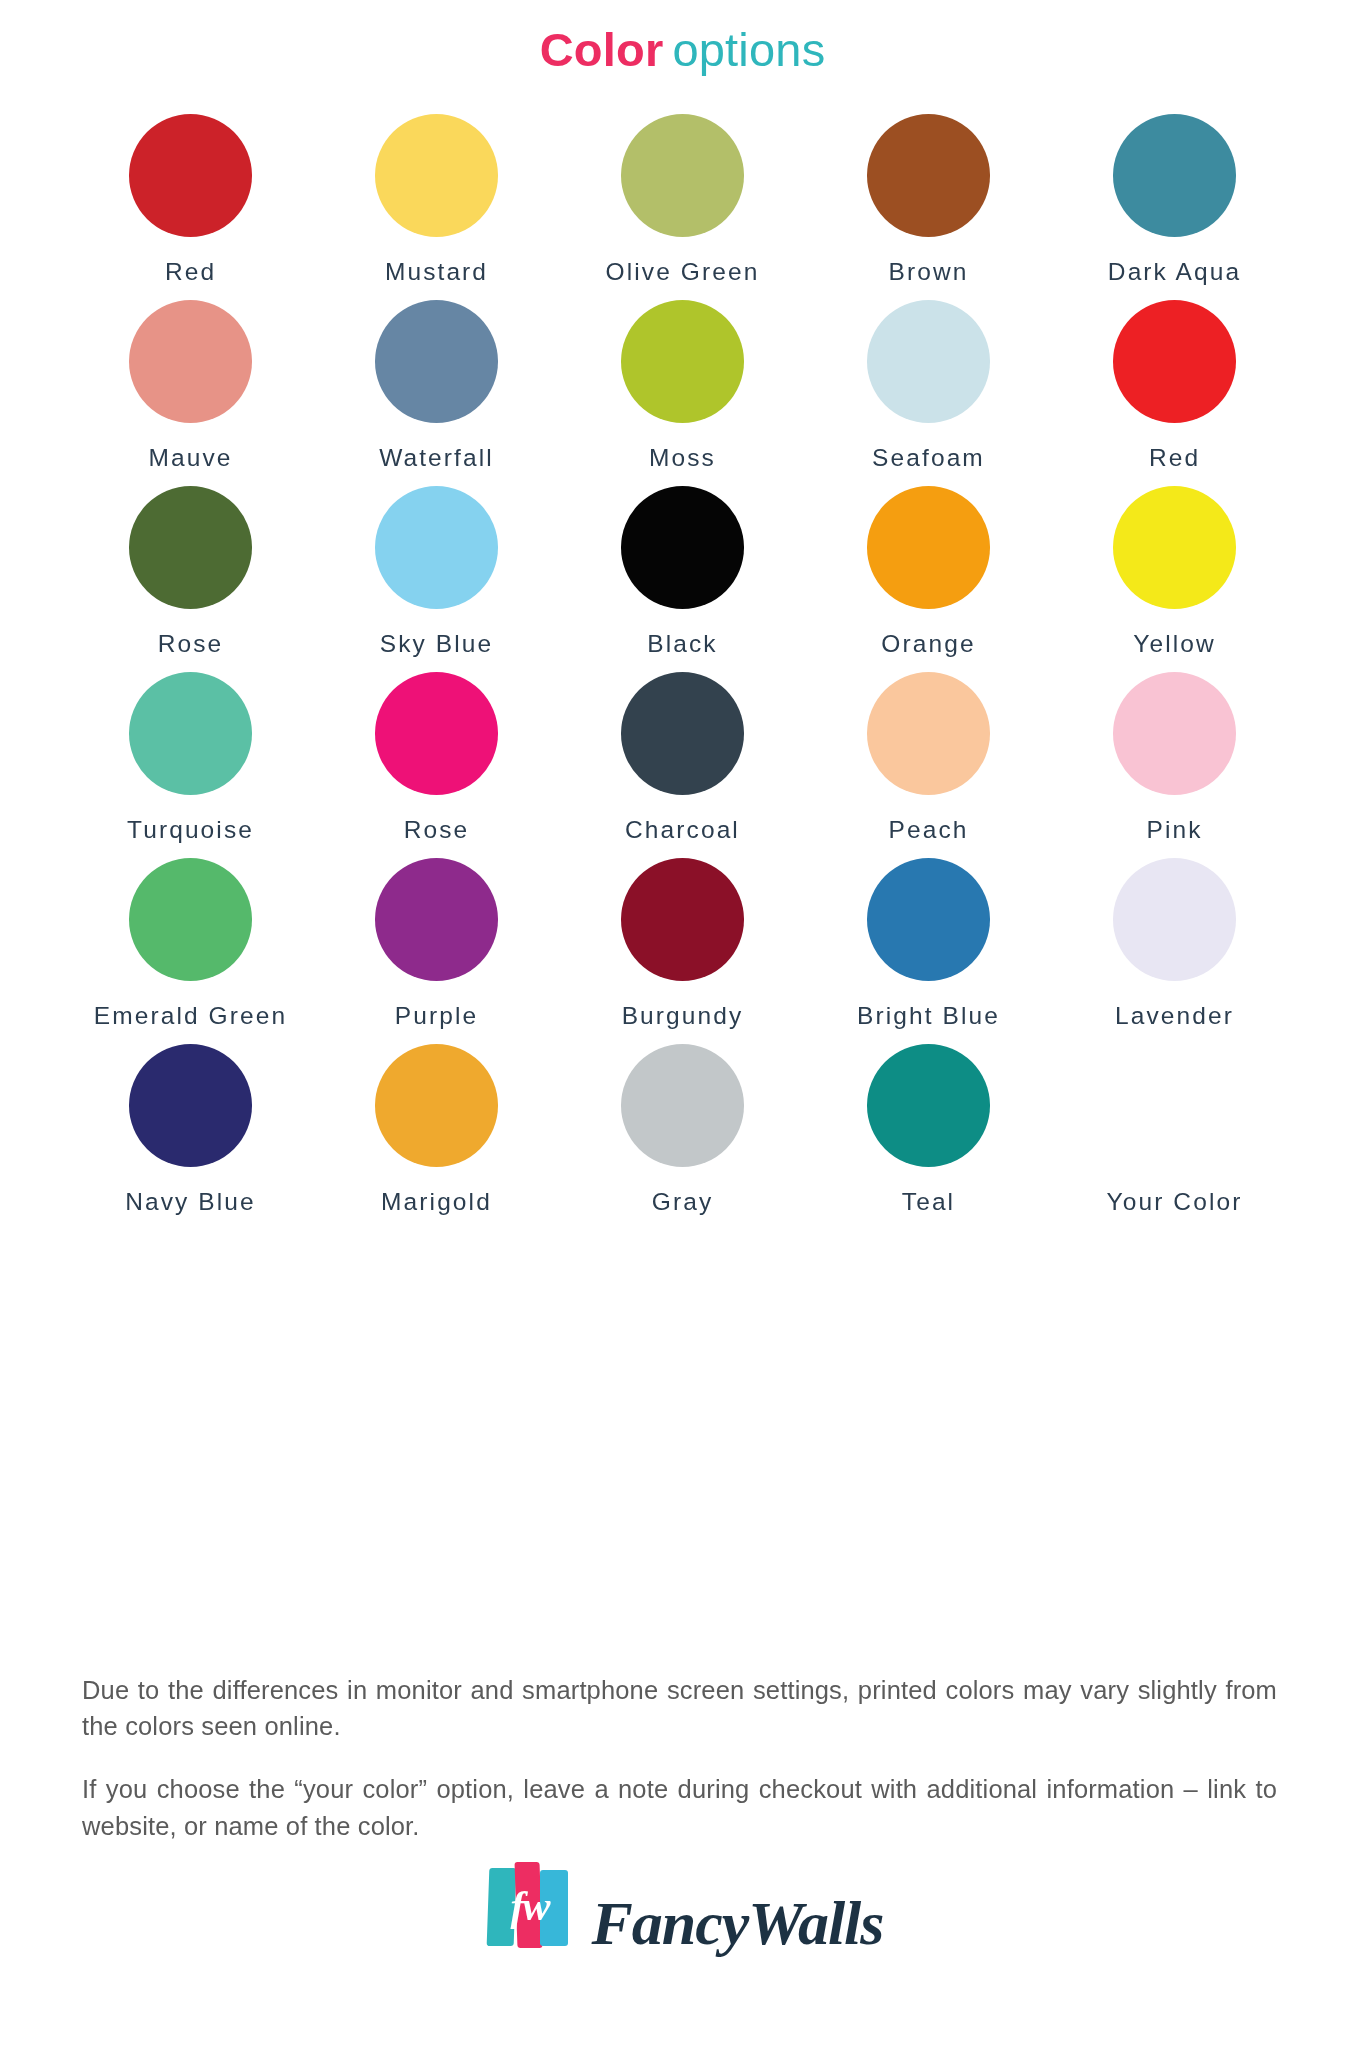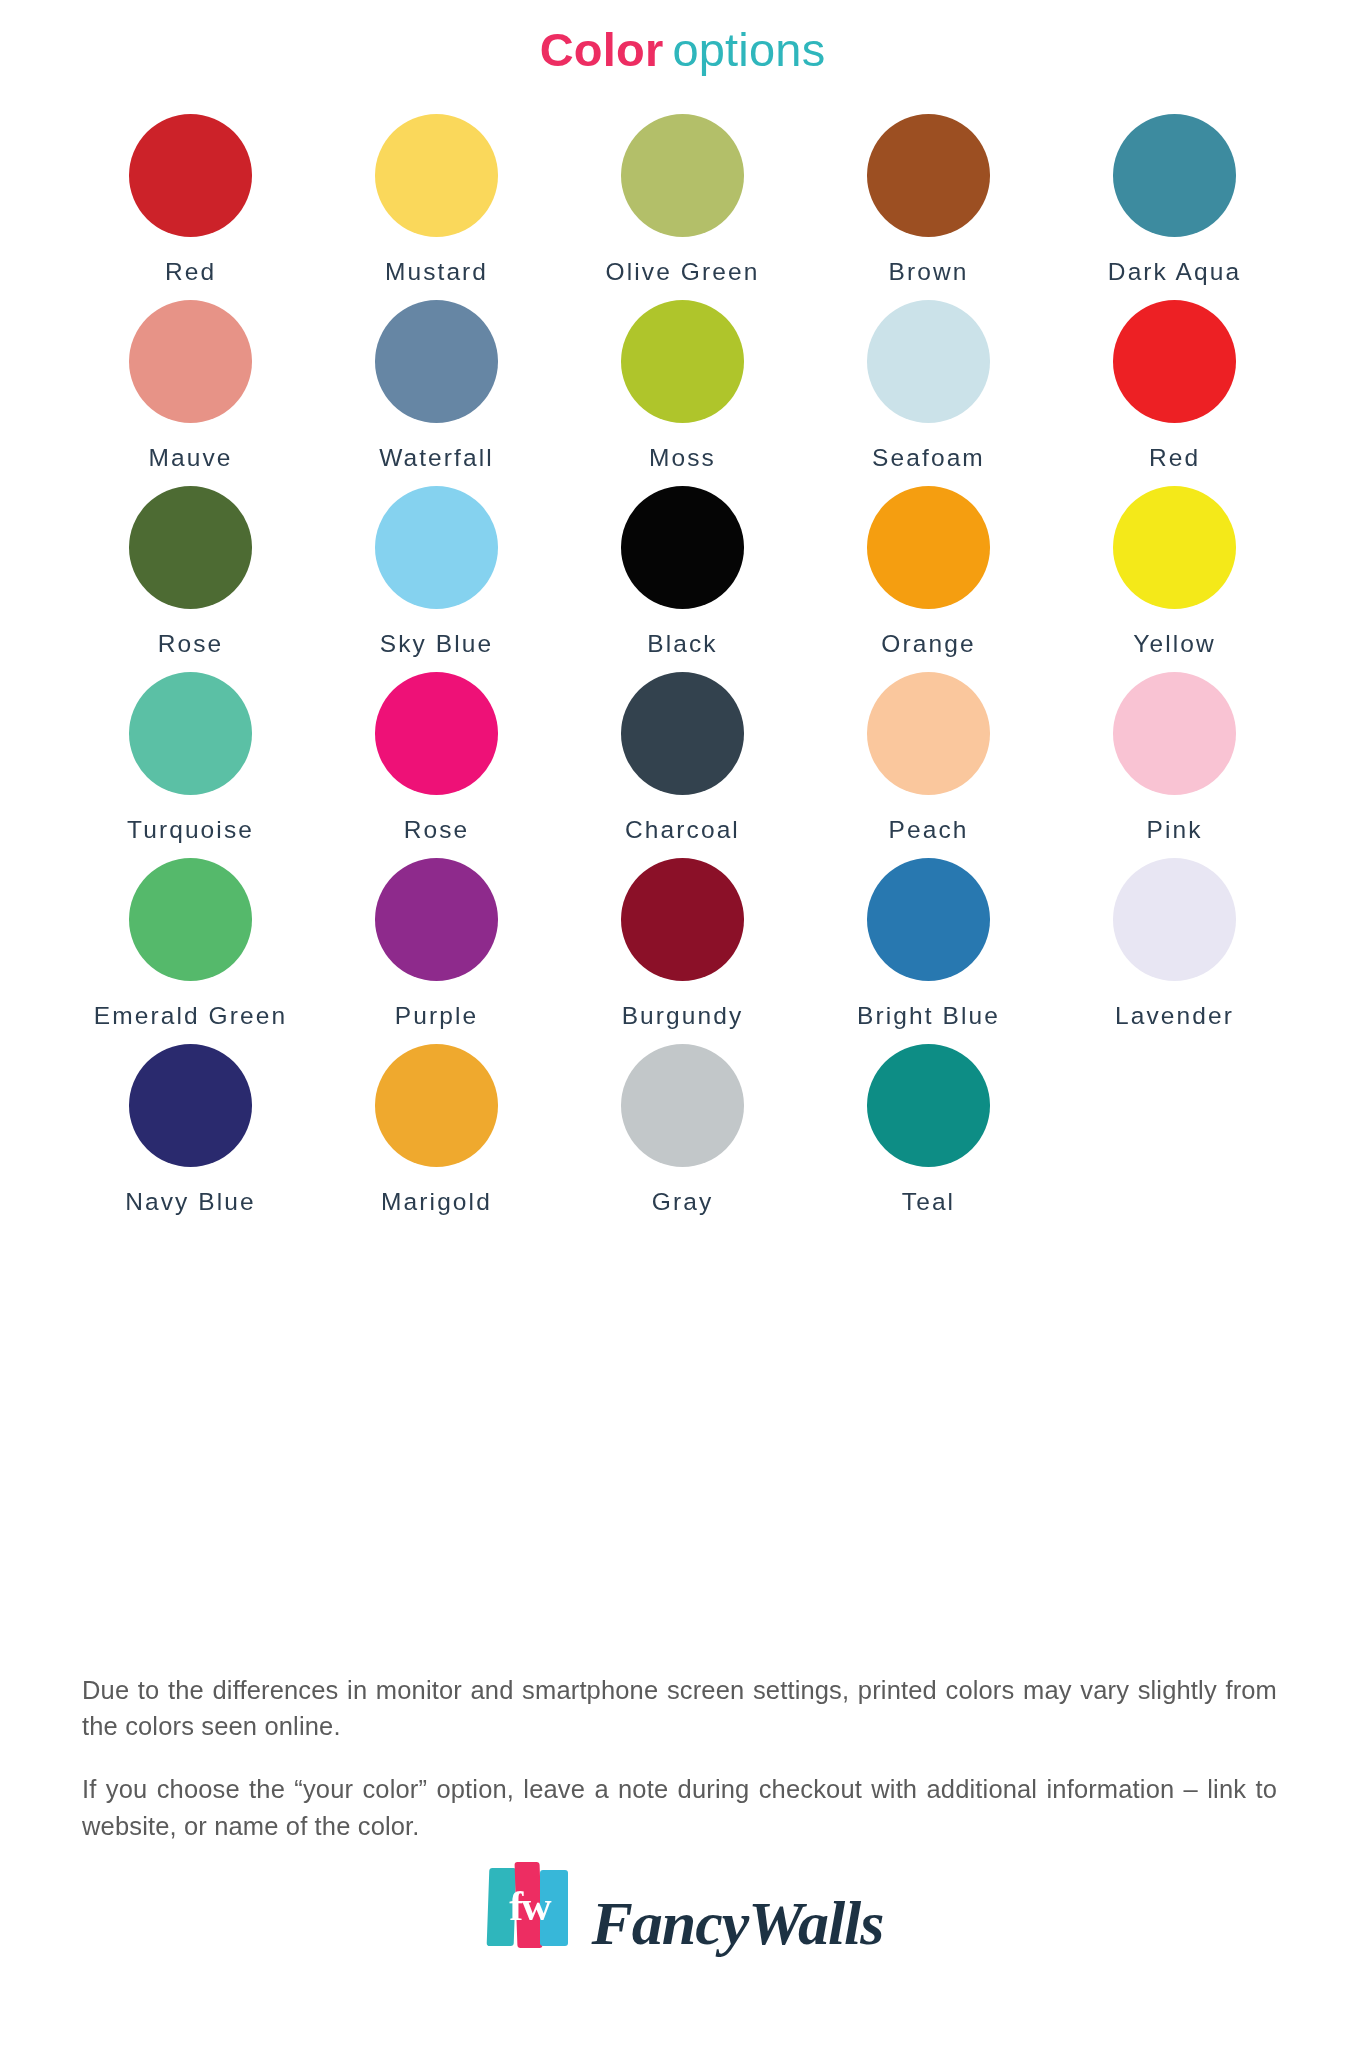--- a/index.html
+++ b/index.html
@@ -128,20 +128,21 @@
     background: #37B7D9;
   }
   .logo-fw {
     position: absolute;
     left: 0; top: 0;
     width: 96px; height: 96px;
     display: flex;
     align-items: center;
     justify-content: center;
     font-family: "Liberation Serif", serif;
+    font-style: italic;
     font-weight: 700;
     font-size: 42px;
     color: #ffffff;
     letter-spacing: -2px;
   }
   .logo-text {
     font-family: "Liberation Serif", serif;
     font-style: italic;
     font-weight: 700;
     font-size: 62px;
@@ -272,20 +273,24 @@
         <div class="swatch-label">Marigold</div>
       </div>
       <div class="swatch">
         <div class="dot" style="background: rgb(194, 199, 201);"></div>
         <div class="swatch-label">Gray</div>
       </div>
       <div class="swatch">
         <div class="dot" style="background: rgb(13, 141, 133);"></div>
         <div class="swatch-label">Teal</div>
       </div>
+      <div class="swatch">
+        <div class="dot empty" style="background: transparent;"></div>
+        <div class="swatch-label">Your Color</div>
+      </div>
     </div>
 
   <div class="notes">
     <p class="note justify">Due to the differences in monitor and smartphone screen settings, printed colors may vary slightly from the colors seen online.</p>
     <p class="note justify">If you choose the “your color” option, leave a note during checkout with additional information – link to website, or name of the color.</p>
   </div>
 
   <div class="logo">
     <div class="logo-mark">
       <span class="brush brush-teal"></span>

